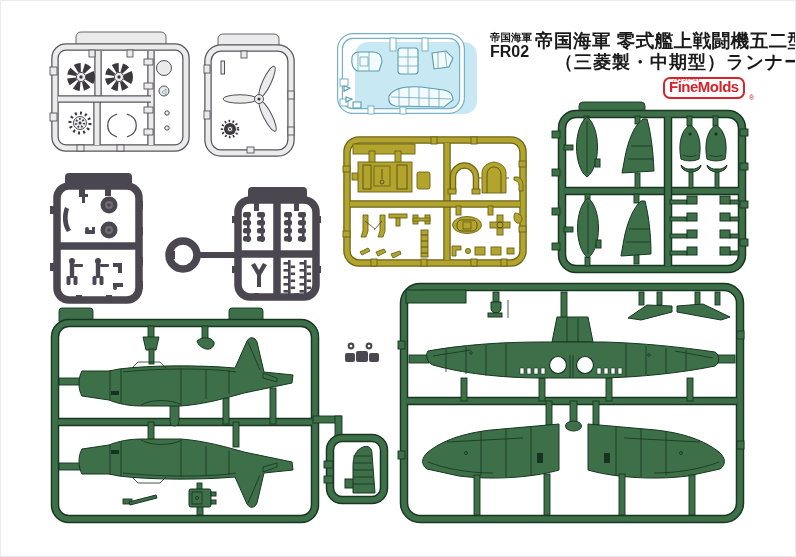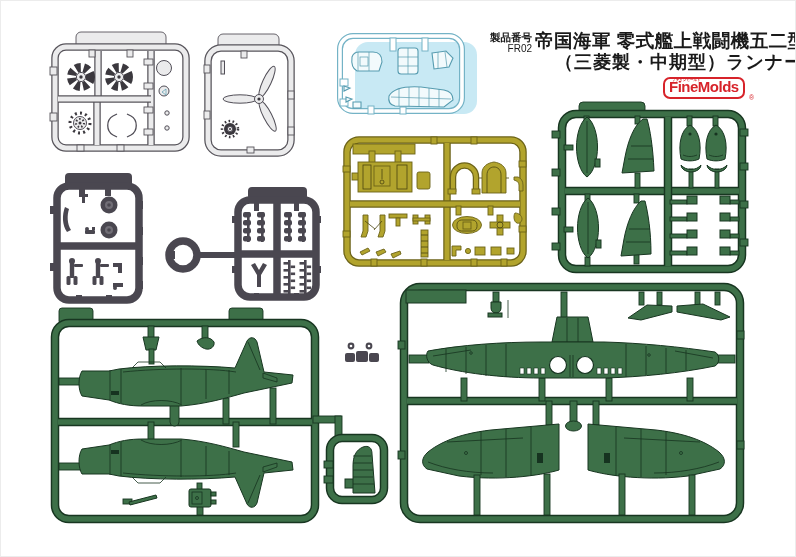--- a/index.html
+++ b/index.html
@@ -33,21 +33,21 @@
   
   .sg{fill:#3d7048;stroke:#183621;stroke-width:0.9}
   .sl{fill:#ebebec;stroke:#57545b;stroke-width:0.9}
   .sy{fill:#b2a42d;stroke:#6c6318;stroke-width:0.9}
   .sk{fill:#4a4750}
   .sc{fill:#ffffff;stroke:#74b3c6;stroke-width:1}
 
   
   .txt{position:absolute;color:#1a1a1a;white-space:nowrap;}
   .pn-label{left:489px;top:30px;font-size:10.5px;font-weight:bold;}
-  .pn-num{left:489px;top:42px;width:42px;text-align:right;font-size:10px;font-weight:normal;}
+  .pn-num{left:489px;top:42px;width:42px;text-align:left;font-size:16px;font-weight:bold;}
   .t1{left:534px;top:27px;font-size:18.5px;font-weight:bold;letter-spacing:0.5px;}
   .t2{left:554px;top:49px;font-size:18px;font-weight:bold;letter-spacing:1px;}
   .logo{position:absolute;left:662px;top:76px;height:22px;box-sizing:border-box;
         border:2.5px solid #d7232a;border-radius:7px;padding:0 4px;
         color:#d7232a;font-weight:bold;font-size:15px;line-height:16.5px;letter-spacing:-0.5px;}
   .logo-small{position:absolute;left:7px;top:-3px;font-size:7px;font-weight:bold;color:#d7232a;
         transform:scale(0.5);transform-origin:0 0;white-space:nowrap;letter-spacing:0;}
   .logo-reg{position:absolute;left:748px;top:93px;font-size:7px;color:#d7232a;}
 </style>
 </head>
@@ -557,21 +557,21 @@
     <rect class="sg" x="323" y="460" width="9" height="7"></rect>
         <rect class="sg" x="323" y="475" width="9" height="7"></rect>
     <g>
       <rect class="pg" x="344" y="478" width="9" height="9"></rect>
       <path class="pg" d="M352,492 L352,465 C352,455 355,449 362,446 C368,444 371,447 371,453 L374,492 Z"></path>
       <path class="pgl" d="M352,455 h18 M352,462 h19 M352,469 h20 M352,476 h20 M352,483 h21"></path>
     </g>
   </g>
 </svg>
 
-<div class="txt pn-label">製品番号</div>
+<div class="txt pn-label">帝国海軍</div>
 <div class="txt pn-num">FR02</div>
 <div class="txt t1">帝国海軍 零式艦上戦闘機五二型</div>
 <div class="txt t2">（三菱製・中期型）ランナー</div>
 <div class="logo">
   <span class="logo-small">ファインモールド</span>
   <span>FineMolds</span>
 </div>
 <span class="txt logo-reg">®</span>
 
 </div>

